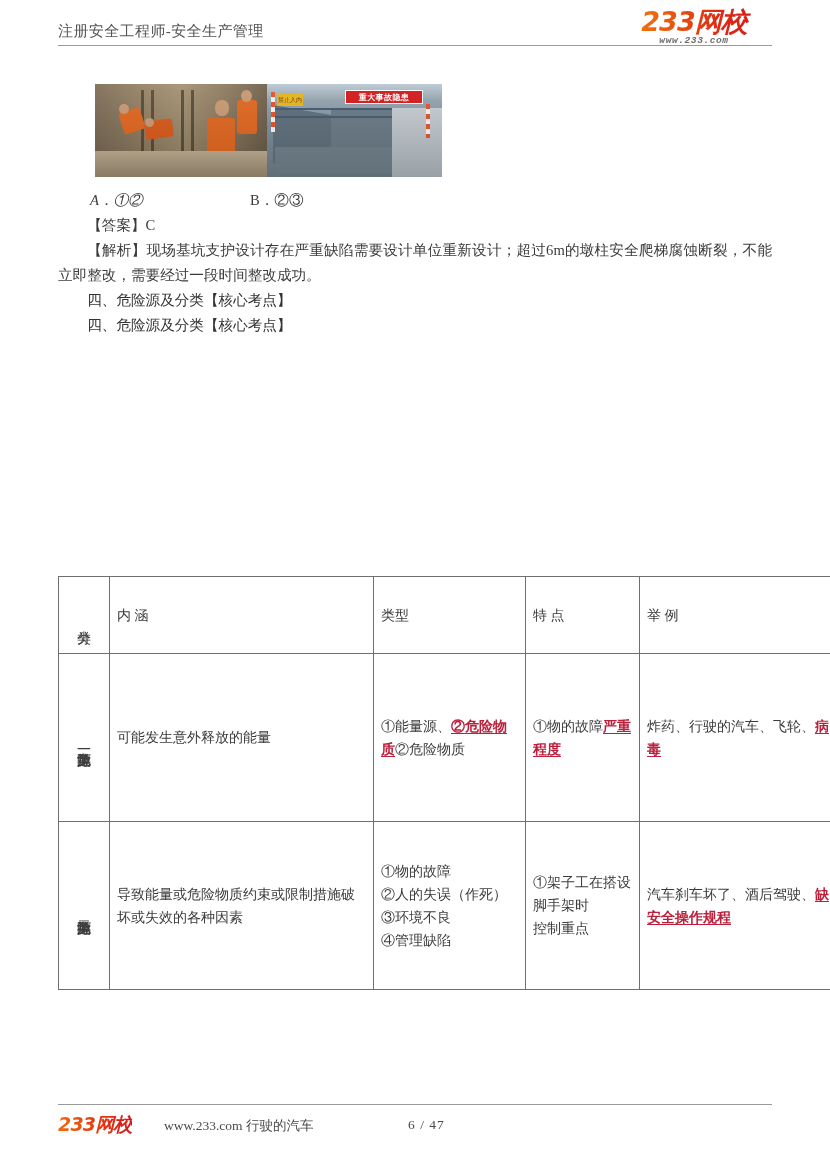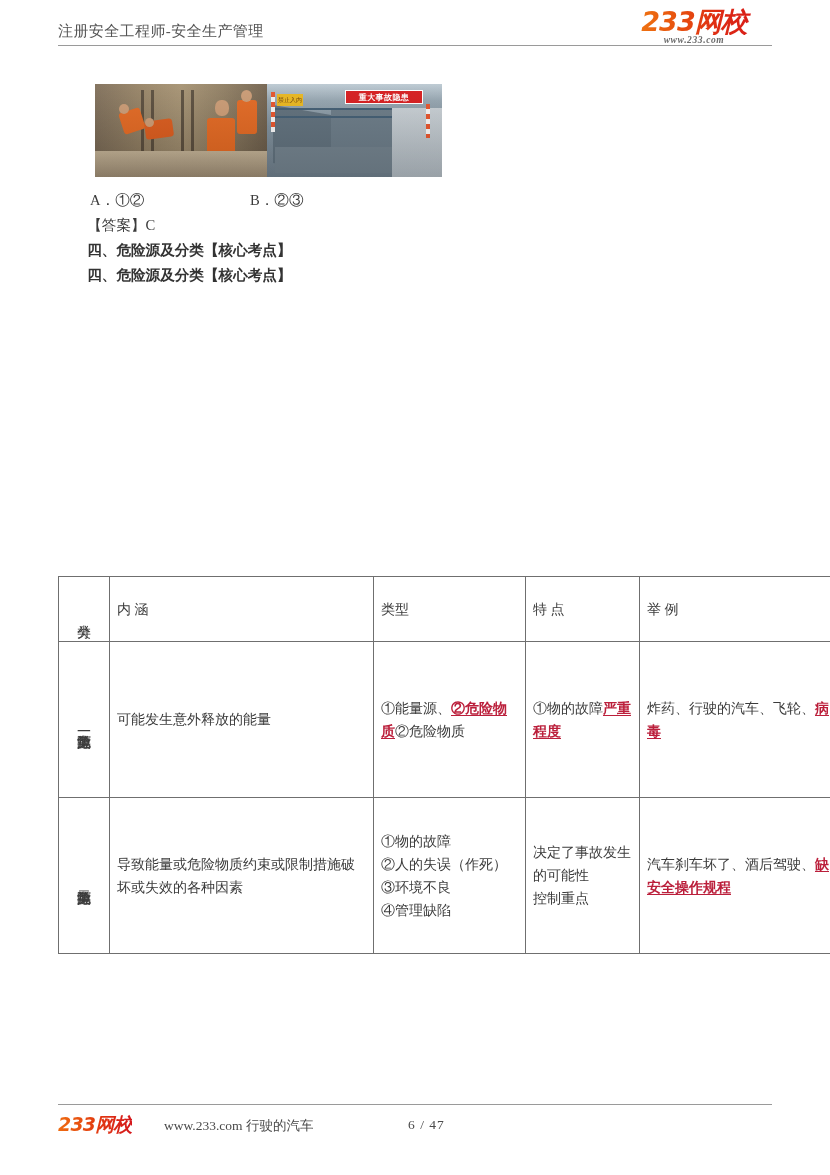--- a/index.html
+++ b/index.html
@@ -55,21 +55,21 @@
     font-size: 27px;
     letter-spacing: -1px;
     background: linear-gradient(90deg, #F07B12 0%, #E8540E 35%, #DE2B14 70%, #D71A18 100%);
     -webkit-background-clip: text;
     background-clip: text;
     color: transparent;
     -webkit-text-fill-color: transparent;
     white-space: nowrap;
   }
   .logo-sub {
-    font-family: Liberation Serif, serif;
+    font-family: Liberation Mono, monospace;
     font-weight: bold;
     font-style: italic;
     font-size: 9.5px;
     color: #6c6c6c;
     letter-spacing: 0.6px;
     margin-top: 1px;
   }
   .header-rule {
     position: absolute;
     left: 10px;
@@ -207,26 +207,26 @@
     text-decoration: underline;
     text-underline-offset: 2px;
   }
   .opt-row {
     margin: 0;
     font-size: 14.6px;
     line-height: 25px;
     color: #3b3b3b;
     padding-left: 32px;
   }
-  .opt-a { display: inline-block; width: 160px; }
+  .opt-a { display: inline-block; width: 160px; font-style: italic; }
   .sec-head {
     margin: 0;
     font-size: 14.6px;
     line-height: 25px;
-    font-weight: bold;
+    font-weight: normal;
     color: #333333;
     text-indent: 2em;
     font-family: "Liberation Serif", "DejaVu Serif", serif;
   }
 
   
   .tbl-wrap {
     position: absolute;
     left: 58px;
     top: 576px;
@@ -236,21 +236,21 @@
     border-collapse: collapse;
     width: 714px;
     table-layout: fixed;
   }
   table.kb td {
     border: 1px solid #6f6f6f;
     vertical-align: middle;
     font-size: 14px;
     line-height: 23px;
     color: #3b3b3b;
-    padding: 6px 7px;
+    padding: 12px 7px;
     font-family: "Liberation Serif", "DejaVu Serif", serif;
   }
   td.vert {
     width: 36px;
     text-align: center;
     padding: 6px 2px;
     line-height: 21px;
   }
   td.vert span {
     display: block;
@@ -366,20 +366,21 @@
 
   <div class="content">
 
 
     <div class="opt-row">
       <span class="opt-a"><span>A．</span><span>①②</span></span><span><span>B．</span><span>②③</span></span>
     </div>
 
     <p class="para indent"><span>【答案】</span><span>C</span></p>
 
+    <p class="para indent"><span>【解析】</span><span>现场基坑支护设计存在严重缺陷需要设计单位重新设计；超过6m的墩柱安全爬梯腐蚀断裂，不能立即整改，需要经过一段时间整改成功。</span></p>
 
     <p class="sec-head">四、危险源及分类【核心考点】</p>
 
 
 
     <p class="sec-head">四、危险源及分类【核心考点】</p>
   </div>
 
   <div class="tbl-wrap">
     <table class="kb">
@@ -400,21 +401,21 @@
         <td class="top"><span>炸药、行驶的汽车、飞轮、</span><span class="red-ul">病毒</span></td>
       </tr>
 
       <tr class="row2">
         <td class="vert"><span style="writing-mode:vertical-rl;display:inline-block;">第二类危险源</span></td>
         <td class="top">导致能量或危险物质约束或限制措施破坏或失效的各种因素</td>
         <td class="top" style="white-space:pre-line;">①物的故障
 ②人的失误（作死）
 ③环境不良
 ④管理缺陷</td>
-        <td class="top" style="white-space:pre-line;">决定了事故发生的可能性
+        <td class="top" style="white-space:pre-line;">①架子工在搭设脚手架时
 控制重点</td>
         <td class="top"><span>汽车刹车坏了、酒后驾驶、</span><span class="red-ul">缺安全操作规程</span></td>
       </tr>
     </tbody>
       </table>
   </div>
 
   <div class="footer-rule"></div>
   <div class="footer">
     <div class="footer-logo">233网校</div>

